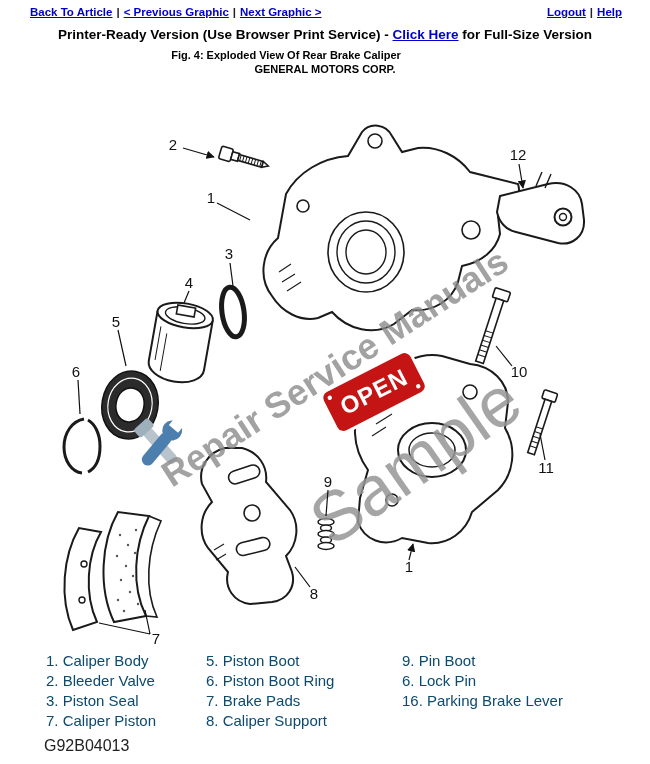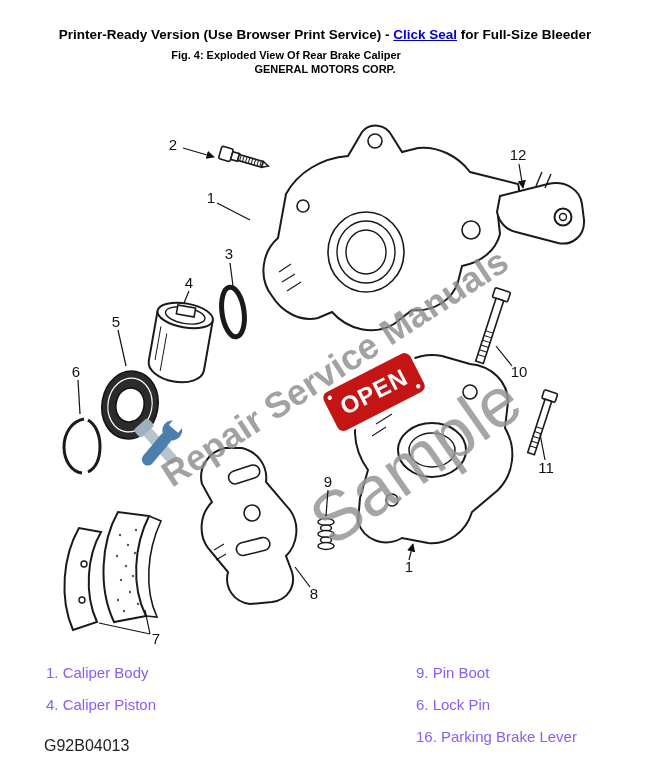--- a/index.html
+++ b/index.html
@@ -29,30 +29,38 @@
     position:absolute; top:63px; left:0; width:650px; text-align:center;
     font-size:11px; font-weight:bold;
   }
   
   svg.diagram { position:absolute; top:0; left:0; }
   svg text { font-family:"Liberation Sans", sans-serif; }
   .callout-label { font-size:15px; fill:#111; }
   
   .legend { position:absolute; top:651px; left:0; width:650px; height:84px; }
   .legend-col { position:absolute; top:0; }
-  .legend-item { font-size:15px; line-height:20px; color:#8b5cf6; white-space:nowrap;margin-top:12px; }
+  .legend-item { font-size:15px; line-height:20px; color:#0c4a6e; white-space:nowrap; }
   .figure-id { position:absolute; top:737px; left:44px; font-size:16px; color:#222; }
 </style>
 </head>
 <body>
 
 <div class="page">
 
-
-  <div class="printer-line"><span>Printer-Ready Version (Use Browser Print Service) - </span><a class="bluelink">Click Seal</a><span> for Full-Size Bleeder</span></div>
+  <div class="topbar">
+    <div class="navgroup">
+      <a class="bluelink">Back To Article</a><span class="sep">|</span><a class="bluelink">&lt; Previous Graphic</a><span class="sep">|</span><a class="bluelink">Next Graphic &gt;</a>
+    </div>
+    <div class="navgroup">
+      <a class="bluelink">Logout</a><span class="sep">|</span><a class="bluelink">Help</a>
+    </div>
+  </div>
+
+  <div class="printer-line"><span>Printer-Ready Version (Use Browser Print Service) - </span><a class="bluelink">Click Here</a><span> for Full-Size Version</span></div>
 
   <div class="fig-title">Fig. 4: Exploded View Of Rear Brake Caliper</div>
   <div class="company">GENERAL MOTORS CORP.</div>
 
   <svg class="diagram" width="650" height="764" viewBox="0 0 650 764">
     <defs>
       <marker id="arrow" viewBox="0 0 10 10" refX="9" refY="5" markerWidth="7" markerHeight="7" orient="auto-start-reverse">
         <path d="M0,0 L10,5 L0,10 z" fill="#111"></path>
       </marker>
     </defs>
@@ -215,23 +223,31 @@
       <text x="546" y="473">11</text>
       <text x="314" y="599">8</text>
       <text x="156" y="644">7</text>
       <text x="409" y="572">1</text>
     </g>
   </svg>
 
   <div class="legend">
     <div class="legend-col" style="left:46px">
       <div class="legend-item">1. Caliper Body</div>
-      <div class="legend-item">4. Caliper Piston</div>
-    </div>
-    <div class="legend-col" style="left:416px">
+      <div class="legend-item">2. Bleeder Valve</div>
+      <div class="legend-item">3. Piston Seal</div>
+      <div class="legend-item">7. Caliper Piston</div>
+    </div>
+    <div class="legend-col" style="left:206px">
+      <div class="legend-item">5. Piston Boot</div>
+      <div class="legend-item">6. Piston Boot Ring</div>
+      <div class="legend-item">7. Brake Pads</div>
+      <div class="legend-item">8. Caliper Support</div>
+    </div>
+    <div class="legend-col" style="left:402px">
       <div class="legend-item">9. Pin Boot</div>
       <div class="legend-item">6. Lock Pin</div>
       <div class="legend-item">16. Parking Brake Lever</div>
     </div>
   </div>
 
   <div class="figure-id">G92B04013</div>
 
 </div>
 

